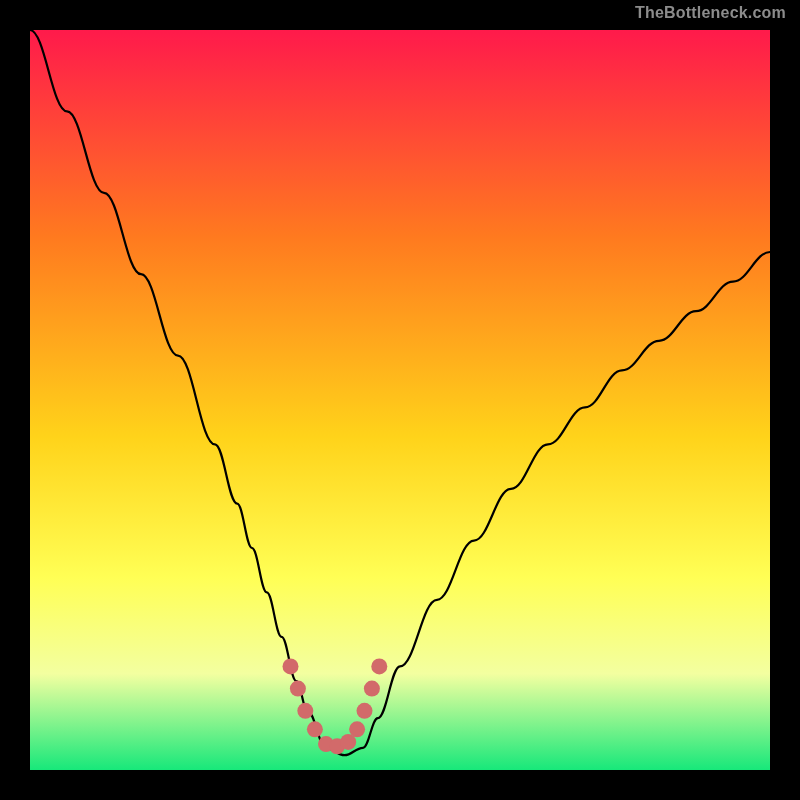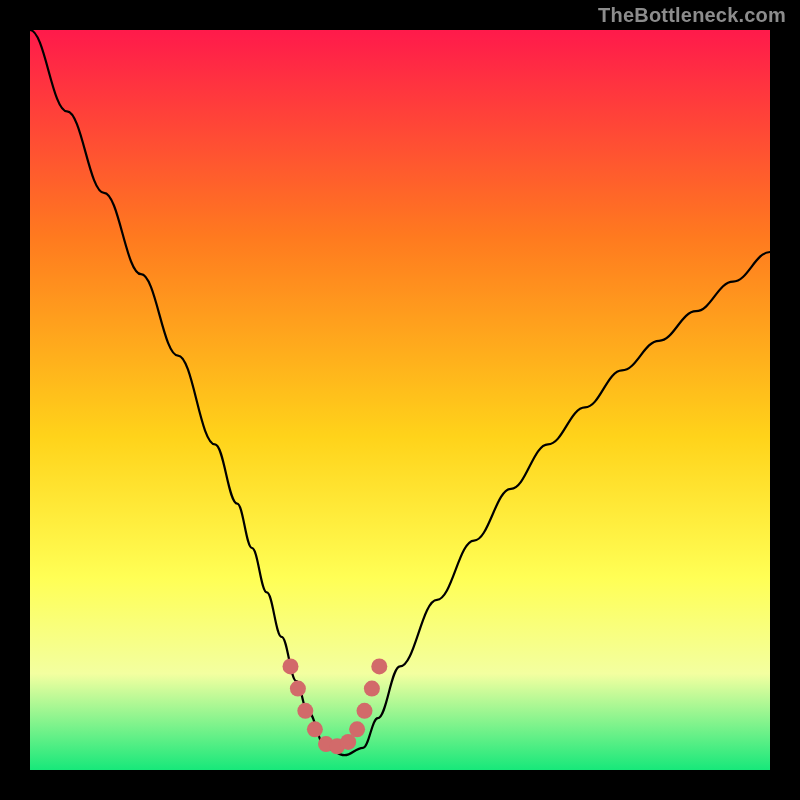--- a/index.html
+++ b/index.html
@@ -15,21 +15,21 @@
     left: 0;
     top: 0;
     width: 800px;
     height: 800px;
   }
   .watermark {
     position: absolute;
     top: 4px;
     right: 14px;
     font-family: Arial, Helvetica, sans-serif;
-    font-size: 20px;
+    font-size: 16px;
     font-weight: 600;
     color: #8c8c8c;
     letter-spacing: 0.2px;
   }
 </style>
 </head>
 <body>
 
 <svg class="stage" viewBox="0 0 800 800" preserveAspectRatio="none">
   <defs>

